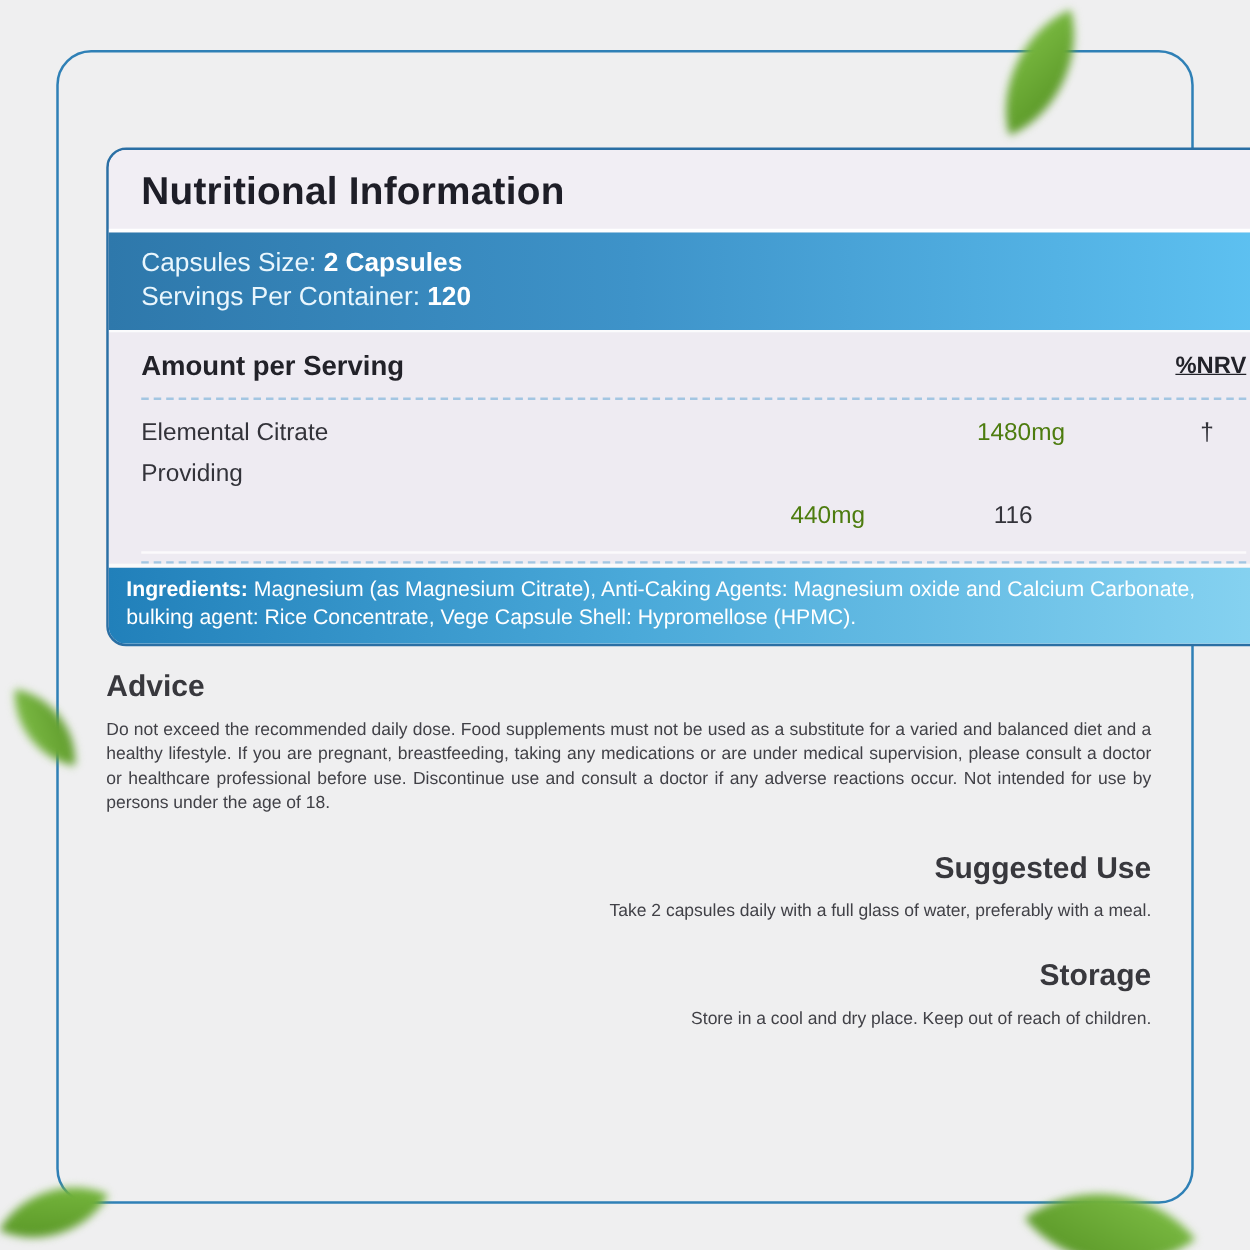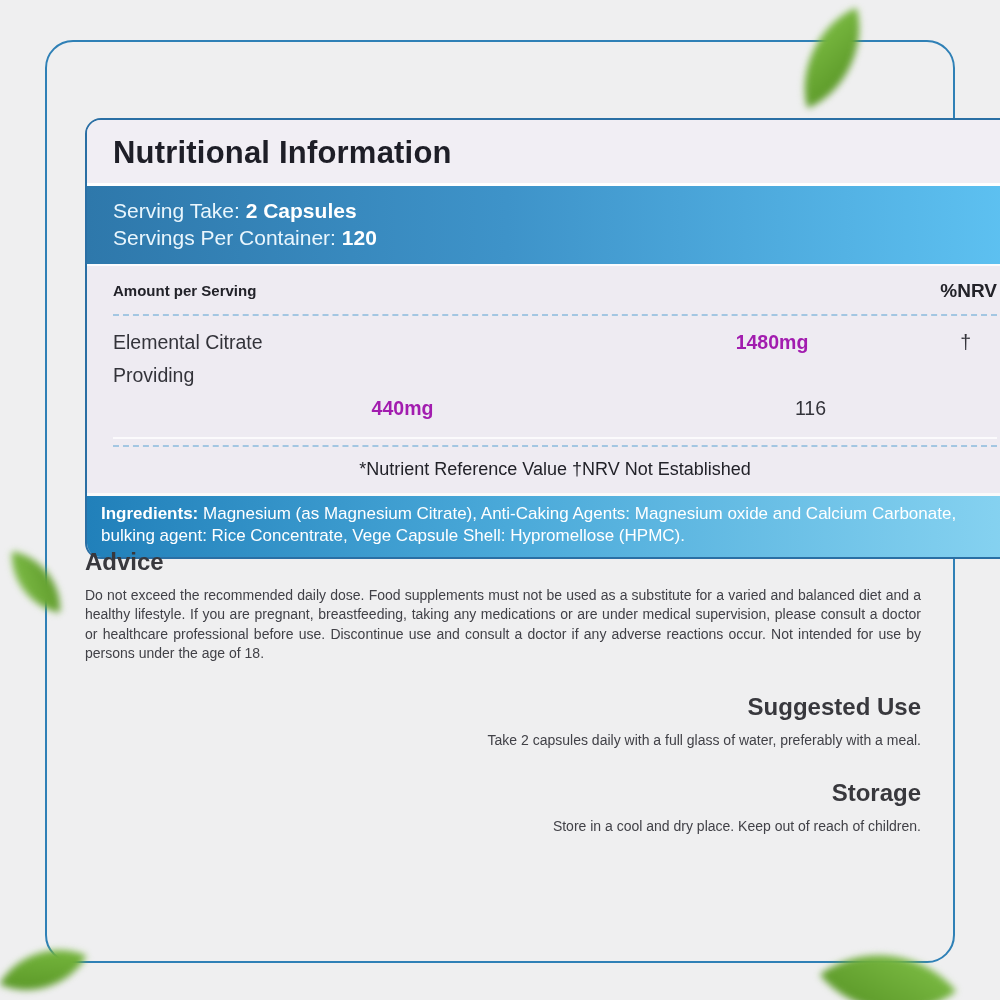--- a/index.html
+++ b/index.html
@@ -31,40 +31,40 @@
   .serving-band {
     background:linear-gradient(90deg,#2e78ab 0%, #3e93c9 45%, #5ec2f2 100%);
     color:#e9f6fd; padding:11px 26px 12px; font-size:21px; line-height:1.3;
     border-bottom:2px solid #fbfbfd;
   }
   .serving-line b { color:#ffffff; }
 
   .table-section { background:#eeebf2; padding:0 22px 0 26px; }
   .t-grid { display:grid; grid-template-columns:1fr 160px 145px; align-items:center; }
   .t-header { padding:14px 0 12px; }
-  .t-header .h-left  { font-size:15px; font-weight:bold; color:#222229; }
-  .t-header .h-right { font-size:19px; font-weight:bold; color:#222229; text-align:right; }
+  .t-header .h-left  { font-size:22px; font-weight:bold; color:#222229; }
+  .t-header .h-right { font-size:19px; font-weight:bold; color:#222229; text-align:right;text-decoration:underline; }
   .dashed { border-top:2px dashed #a3c6e2; height:0; }
   .rows-block { padding:10px 0 12px; }
   .t-row { padding:5px 0; }
   .cell-name   { font-size:19.5px; color:#33333a; }
-  .cell-amount { font-size:19.5px; color:#a21caf; text-align:center;font-weight:bold; }
+  .cell-amount { font-size:19.5px; color:#4d7c0f; text-align:right; }
   .cell-nrv    { font-size:19.5px; color:#33333a; text-align:right; padding-right:26px; }
   .white-line { border-top:2px solid #fbfafc; height:0; margin-bottom:6px; }
   .note-row { text-align:center; padding:12px 0 13px; font-size:18px; color:#222229; }
 
   .ingredients-box {
     background:linear-gradient(90deg,#2180ba 0%, #4aa9d9 45%, #87d3f1 100%);
     border-top:3px solid #fafafa;
     color:#ffffff; padding:7px 14px 10px; font-size:17px; line-height:1.3;
   }
   .ingredients-box b { font-weight:bold; }
 
   
-  .lower { position:absolute; left:85px; top:548px; width:836px; }
+  .lower { position:absolute; left:85px; top:536px; width:836px; }
   .section h2 { font-size:24px; font-weight:bold; color:#38383d; }
   .section p  { font-size:14px; line-height:1.39; color:#414147; margin-top:10px; }
   .section p.justified { text-align:justify; }
   .section + .section { margin-top:29px;text-align:right; }
   .section.storage { margin-top:29px; }
 
   
   .leaf { position:absolute; filter:blur(3.5px); }
   .leaf svg { display:block; width:100%; height:100%; }
   .leaf-top-right   { left:788px; top:2px;   width:88px;  height:112px; transform:rotate(26deg); }
@@ -78,21 +78,21 @@
 <div class="frame"></div>
 
 <div class="content">
   <div class="card">
 
     <div class="card-title-bar">
       <div class="card-title">Nutritional Information</div>
     </div>
 
     <div class="serving-band">
-      <div class="serving-line"><span>Serving Take: </span><b>2 Capsules</b></div>
+      <div class="serving-line"><span>Capsules Size: </span><b>2 Capsules</b></div>
       <div class="serving-line"><span>Servings Per Container: </span><b>120</b></div>
     </div>
 
     <div class="table-section">
       <div class="t-grid t-header">
         <div class="h-left">Amount per Serving</div>
         <div></div>
         <div class="h-right">%NRV</div>
       </div>
       <div class="dashed"></div>
@@ -109,21 +109,20 @@
           <div class="cell-nrv"></div>
         </div>
         <div class="t-grid t-row">
           <div class="cell-amount">440mg</div>
           <div class="cell-nrv">116</div>
         </div>
       </div>
 
       <div class="white-line"></div>
       <div class="dashed"></div>
-      <div class="note-row">*Nutrient Reference Value  †NRV Not Established</div>
     </div>
 
     <div class="ingredients-box"><b>Ingredients:</b><span> Magnesium (as Magnesium Citrate), Anti-Caking Agents:  Magnesium oxide and Calcium Carbonate, bulking agent: Rice Concentrate, Vege Capsule Shell: Hypromellose (HPMC).</span></div>
   </div>
 </div>
 
 <div class="lower">
   <div class="section">
     <h2>Advice</h2>
     <p class="justified">Do not exceed the recommended daily dose. Food supplements must not be used as a substitute for a varied and balanced diet and a healthy lifestyle. If you are pregnant, breastfeeding, taking any medications or are under medical supervision, please consult a doctor or healthcare professional before use. Discontinue use and consult a doctor if any adverse reactions occur. Not intended for use by persons under the age of 18.</p>

